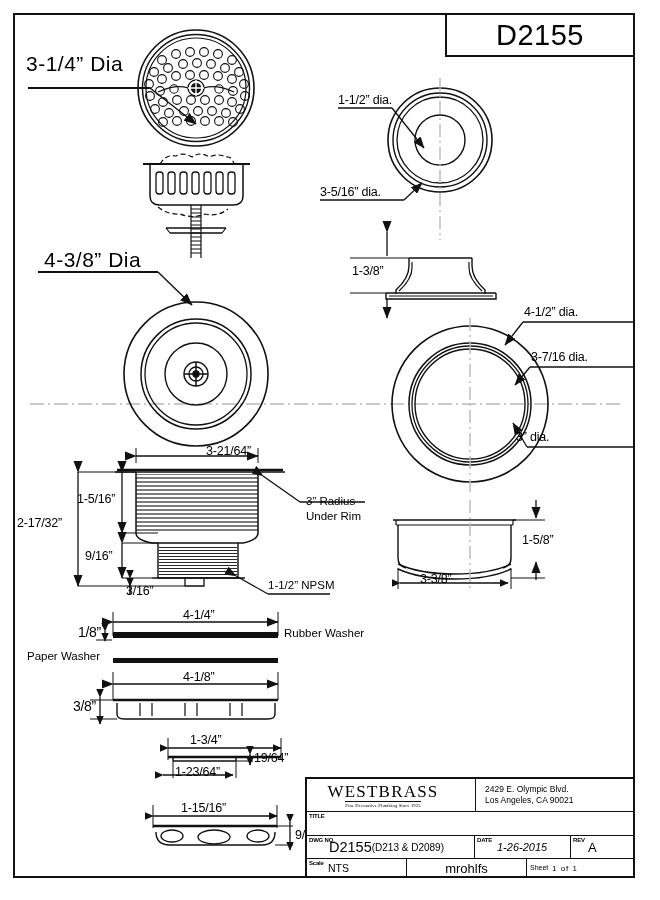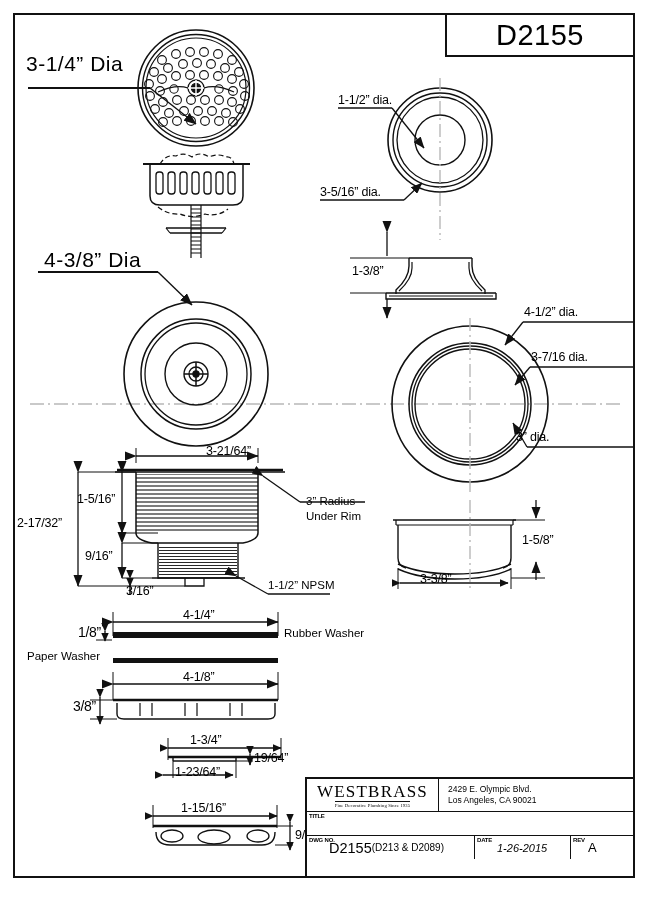--- a/index.html
+++ b/index.html
@@ -340,21 +340,21 @@
   <div class="lbl dim" style="left:181px;top:801px;">1-15/16”</div>
   <div class="lbl dim" style="left:295px;top:828px;">9/16”</div>
 
   <div class="dnumbox">
     <span class="dnum">D2155</span>
   </div>
 
   <div class="tb">
 
     <div class="tb-row" style="height:33px;">
-      <div class="tb-cell" style="width:132px;">
+      <div class="tb-cell" style="width:169px;">
         <div class="brandbox">
           <div class="brand">WESTBRASS</div>
           <div class="brandsub">Fine Decorative Plumbing Since 1935</div>
         </div>
       </div>
       <div class="tb-cell" style="flex:1;">
         <div class="addr">
           <div>2429 E. Olympic Blvd.</div>
           <div>Los Angeles, CA 90021</div>
         </div>
@@ -376,16 +376,29 @@
       <div class="tb-cell" style="width:96px;">
         <span class="tiny">DATE</span>
         <span class="datev">1-26-2015</span>
       </div>
       <div class="tb-cell" style="flex:1;">
         <span class="tiny">REV</span>
         <span class="revv">A</span>
       </div>
     </div>
 
+    <div class="tb-row" style="height:18px;">
+      <div class="tb-cell" style="width:100px;">
+        <span class="tiny">Scale</span>
+        <span class="scalev">NTS</span>
+      </div>
+      <div class="tb-cell" style="width:120px;">
+        <span class="drawnv">mrohlfs</span>
+      </div>
+      <div class="tb-cell" style="flex:1;">
+        <span class="sheetlab">Sheet</span>
+        <span class="sheetv">1  of  1</span>
+      </div>
+    </div>
 
   </div>
 
 </div>
 
 </body></html>

